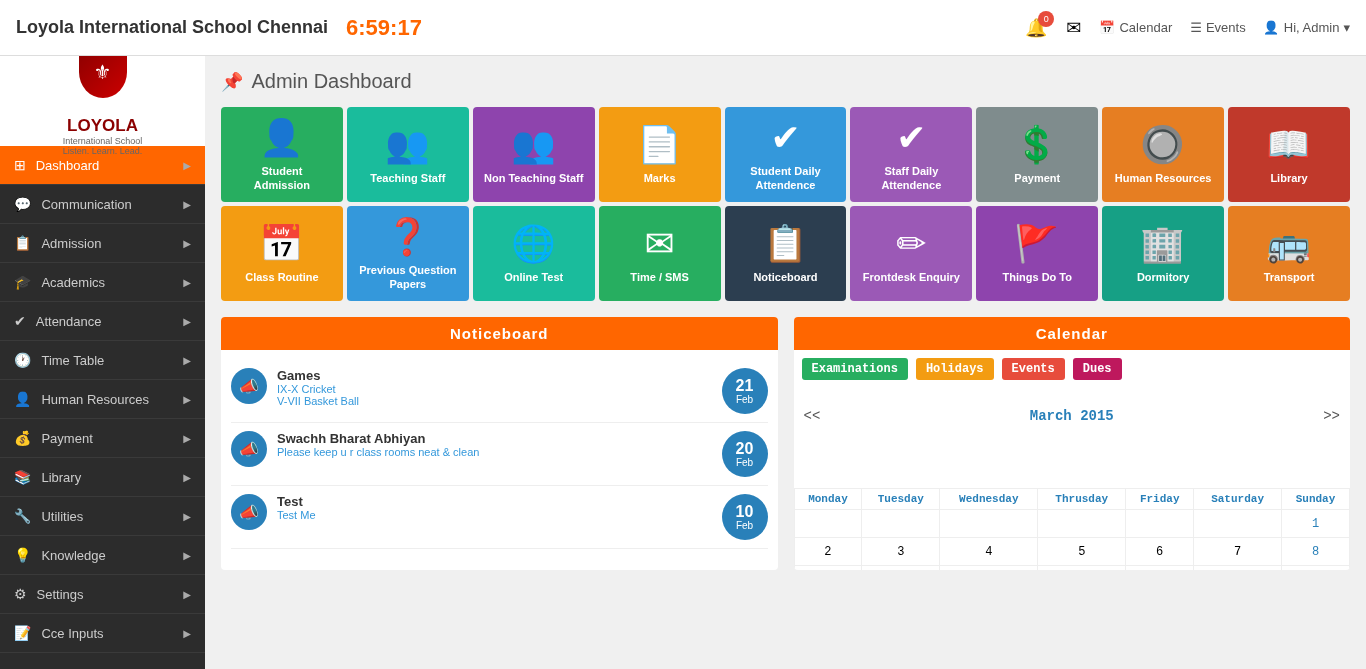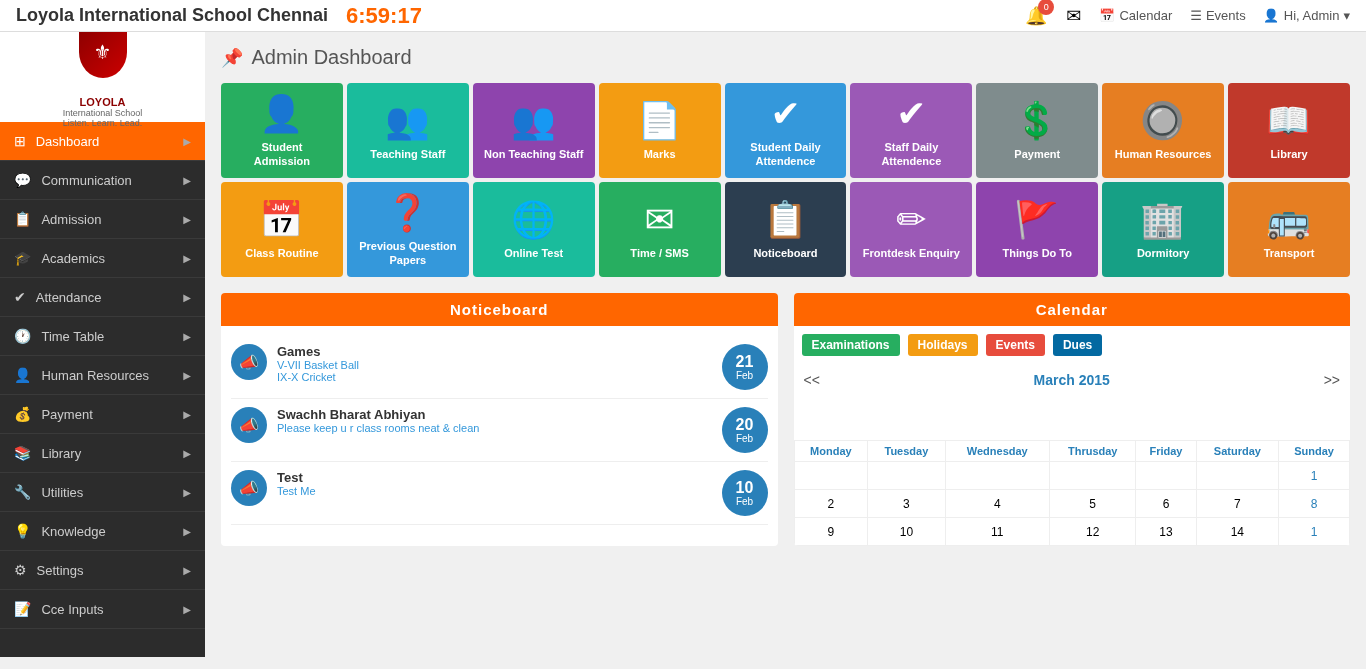--- a/index.html
+++ b/index.html
@@ -1,21 +1,21 @@
 <!DOCTYPE html>
 <html><head>
   <meta charset="utf-8">
   <style>
     * { margin: 0; padding: 0; box-sizing: border-box; }
     body { font-family: Arial, sans-serif; font-size: 13px; background: #f0f0f0; overflow-x: hidden; }
 
     
     .topnav {
       background: #fff;
-      height: 32px;
+      height: 56px;
       display: flex;
       align-items: center;
       padding: 0 16px;
       border-bottom: 1px solid #ddd;
       position: relative;
       z-index: 10;
     }
     .topnav-brand {
       font-size: 18px;
       font-weight: bold;
@@ -78,21 +78,21 @@
     }
     .logo-shield {
       width: 48px; height: 52px;
       background: linear-gradient(135deg, #8b0000, #cc0000);
       border-radius: 4px 4px 50% 50%;
       display: flex; align-items: center; justify-content: center;
       font-size: 20px; color: #fff;
       position: relative;
     }
     .logo-text-main {
-      font-size: 11px; font-weight: bold; color: #8b0000; margin-top: 18px;
+      font-size: 17px; font-weight: bold; color: #8b0000; margin-top: 18px;
     }
     .logo-text-sub {
       font-size: 9px; color: #666; text-align: center;
     }
     .sidebar-item {
       display: flex;
       align-items: center;
       padding: 11px 14px;
       color: #ccc;
       cursor: pointer;
@@ -191,32 +191,32 @@
     }
     .cal-legend-item {
       padding: 4px 10px; border-radius: 3px;
       color: #fff; font-size: 12px; font-weight: bold;
     }
     .cal-nav {
       display: flex; align-items: center; padding: 4px 10px;
       gap: 8px;
     }
     .cal-nav-btn { color: #555; cursor: pointer; font-size: 14px; }
-    .cal-month { color: #2980b9; font-weight: bold; font-size: 14px; margin: 4px auto; }
+    .cal-month { color: #2980b9; font-weight: bold; font-size: 14px; margin: 16px auto; }
     .cal-table { width: 100%; border-collapse: collapse; margin-top: 44px; }
     .cal-table th {
       color: #2980b9; font-size: 11px; padding: 4px 2px; text-align: center;
       border: 1px solid #eee;
     }
     .cal-table td {
       border: 1px solid #eee; padding: 4px 2px;
       text-align: center; font-size: 12px; height: 28px;
     }
     .cal-sunday { color: #2980b9; }
-    .cal-scroll { overflow-y: auto; max-height: 220px; }
+    .cal-scroll { overflow-y: auto; max-height: 220px; font-family: Liberation Mono, monospace; }
     .scrollbar-visible::-webkit-scrollbar { width: 8px; }
     .scrollbar-visible::-webkit-scrollbar-track { background: #f0f0f0; }
     .scrollbar-visible::-webkit-scrollbar-thumb { background: #ccc; }
   </style>
 </head>
 <body>
 
 <div class="topnav">
   <span class="topnav-brand">Loyola International School Chennai</span>
   <span class="topnav-clock">6:59:17</span>
@@ -434,22 +434,22 @@
 
     <div class="bottom-panels">
 
       <div class="panel">
         <div class="panel-header">Noticeboard</div>
         <div class="panel-body" id="noticeboard-body">
             <div class="notice-item">
     <div class="notice-icon-wrap">📣</div>
     <div class="notice-content">
       <div class="notice-title">Games</div>
-      <div class="notice-sub">V-VII Basket Ball</div>
-                <div class="notice-sub">IX-X Cricket</div>
+      <div class="notice-sub">IX-X Cricket</div>
+                <div class="notice-sub">V-VII Basket Ball</div>
     </div>
     <div class="notice-date">
       <span class="notice-date-num">21</span>
       <span class="notice-date-mon">Feb</span>
     </div>
   </div>
             <div class="notice-item">
     <div class="notice-icon-wrap">📣</div>
     <div class="notice-content">
       <div class="notice-title">Swachh Bharat Abhiyan</div>
@@ -474,21 +474,21 @@
           </div>
       </div>
 
       <div class="panel">
         <div class="panel-header">Calendar</div>
         <div class="cal-scroll scrollbar-visible">
           <div class="cal-legend" id="cal-legend">
               <span class="cal-legend-item" style="background-color: rgb(39, 174, 96);">Examinations</span>
               <span class="cal-legend-item" style="background-color: rgb(243, 156, 18);">Holidays</span>
               <span class="cal-legend-item" style="background-color: rgb(231, 76, 60);">Events</span>
-              <span class="cal-legend-item" style="background-color: #0369a1;">Dues</span>
+              <span class="cal-legend-item" style="background-color: #be185d;">Dues</span>
             </div>
           <div class="cal-nav">
             <span class="cal-nav-btn">&lt;&lt;</span>
             <span class="cal-month">March 2015</span>
             <span class="cal-nav-btn">&gt;&gt;</span>
           </div>
           <table class="cal-table">
             <thead id="cal-thead">
                 <tr>
                   <th>Monday</th>

